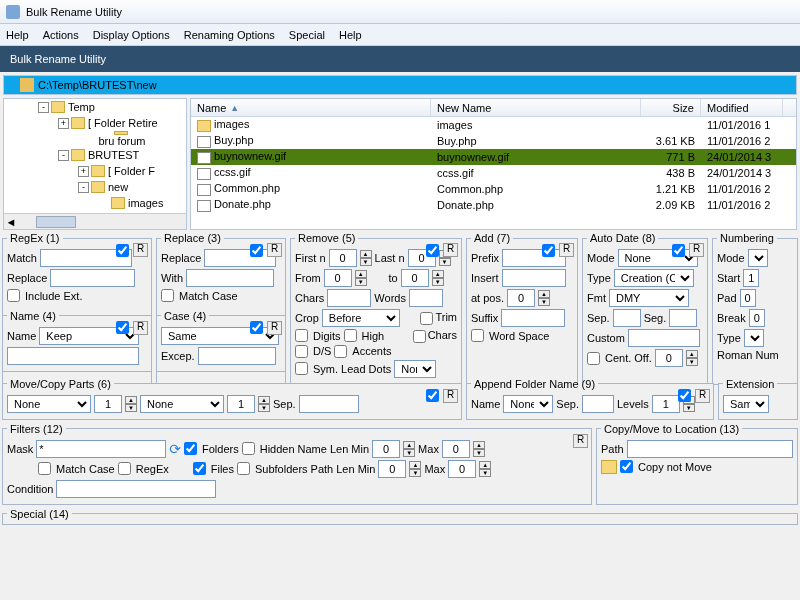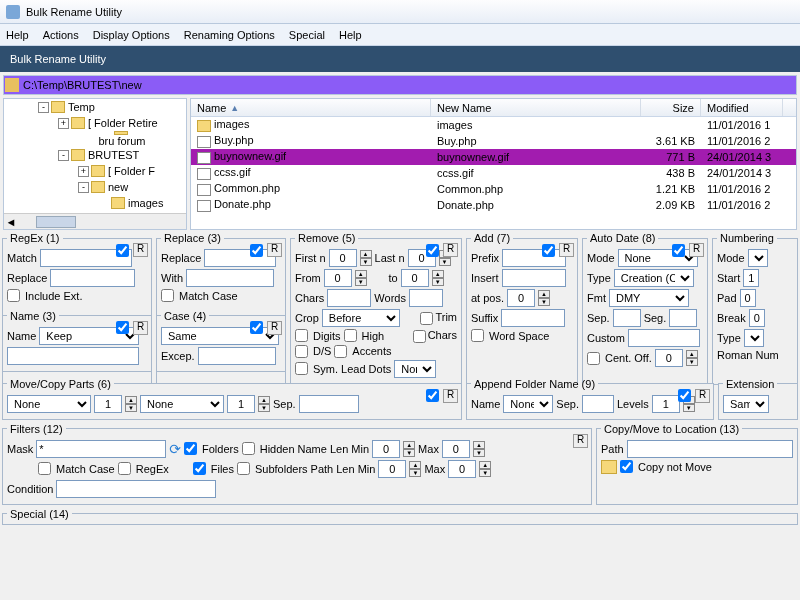--- a/index.html
+++ b/index.html
@@ -2,34 +2,34 @@
 <html><head>
 <meta charset="utf-8">
 <style>
 * { box-sizing: border-box; margin: 0; padding: 0; font-family: "Segoe UI", Tahoma, sans-serif; font-size: 11px; }
 body { background: #f0f0f0; width: 800px; height: 600px; overflow: hidden; }
 .titlebar { background: linear-gradient(#fdfdfe,#e8eef7); height: 24px; display: flex; align-items: center; padding: 0 6px; border-bottom: 1px solid #b8c8dc; }
 .titlebar .ico { width: 14px; height: 14px; background: #7aa7d8; border-radius: 2px; margin-right: 6px; }
 .menubar { background: #eef3fa; height: 22px; display: flex; align-items: center; padding: 0 6px; gap: 14px; border-bottom: 1px solid #c9d6e8; }
 .menubar span { cursor: default; }
 .banner { background: #2f4f6f; color: #fff; height: 26px; display: flex; align-items: center; padding: 0 10px; font-size: 15px; }
-.pathbar { background: #8b5cf6; border: 1px solid #b8c8dc; margin: 3px; height: 20px; display: flex; align-items: center; padding: 0 1px; }
+.pathbar { background: #0ea5e9; border: 1px solid #b8c8dc; margin: 3px; height: 20px; display: flex; align-items: center; padding: 0 16px; }
 .pathbar .ico { width: 14px; height: 14px; background: #e8c060; margin-right: 4px; }
 .main { display: flex; height: 132px; }
 .tree { width: 184px; background: #fff; border: 1px solid #b8c8dc; margin: 0 3px; overflow: hidden; position: relative; }
 .tree-item { display: flex; align-items: center; height: 16px; padding-left: 4px; white-space: nowrap; }
 .tree-item .exp { width: 11px; height: 11px; border: 1px solid #888; background: #fff; text-align: center; line-height: 8px; font-size: 9px; margin-right: 2px; }
 .tree-item .fold { width: 14px; height: 12px; background: #f6d87a; border: 1px solid #c9a63a; margin-right: 3px; }
 .tree-sb { position: absolute; bottom: 0; left: 0; right: 0; height: 16px; background: #eee; border-top: 1px solid #ccc; display:flex; align-items:center; }
 .tree-sb .thumb { width: 40px; height: 12px; background: #c9d6e8; margin-left: 18px; border: 1px solid #9ab; }
 .filelist { flex: 1; background: #fff; border: 1px solid #b8c8dc; margin-right: 3px; overflow: hidden; }
 .fl-head { display: flex; background: linear-gradient(#fdfdfe,#e9eef5); border-bottom: 1px solid #c9d6e8; height: 18px; }
 .fl-head div { border-right: 1px solid #d5dde8; padding: 2px 6px; display:flex; align-items:center; gap:4px; }
 .fl-row { display: flex; height: 16px; align-items: center; }
-.fl-row.sel { background: #a21caf; }
+.fl-row.sel { background: #4d7c0f; }
 .fl-row div { padding: 0 6px; overflow: hidden; white-space: nowrap; }
 .fico { width: 14px; height: 12px; display:inline-block; vertical-align:middle; margin-right:3px; }
 .fico.folder { background: #f6d87a; border: 1px solid #c9a63a; }
 .fico.file { background: #fff; border: 1px solid #888; position:relative; }
 .c-name { width: 240px; }
 .c-new { width: 210px; }
 .c-size { width: 60px; text-align: right; }
 .c-mod { width: 82px; }
 .sort-arrow { color: #5a7fb0; font-size: 9px; }
 .panels { padding: 2px; }
@@ -372,21 +372,21 @@
           <select style="width:20px"><option>Base</option></select>
         </div>
     <div class="fld">
           <label>Roman Num</label>
         </div>
   </fieldset>
 </div>
 
 <div class="prow" style="margin-top:-154px;width:288px;position:relative;top:76px">
   <fieldset style="width:150px">
-    <legend>Name (3)</legend>
+    <legend>Name (4)</legend>
     <div class="chk-r">
           <input type="checkbox" checked="" style="">
           <div class="rbtn">R</div>
         </div>
     <div class="fld">
           <label>Name</label>
           <select style="width:100px"><option>Keep</option></select>
         </div>
     <div class="fld">
           <input type="text" style="width: 132px;">

